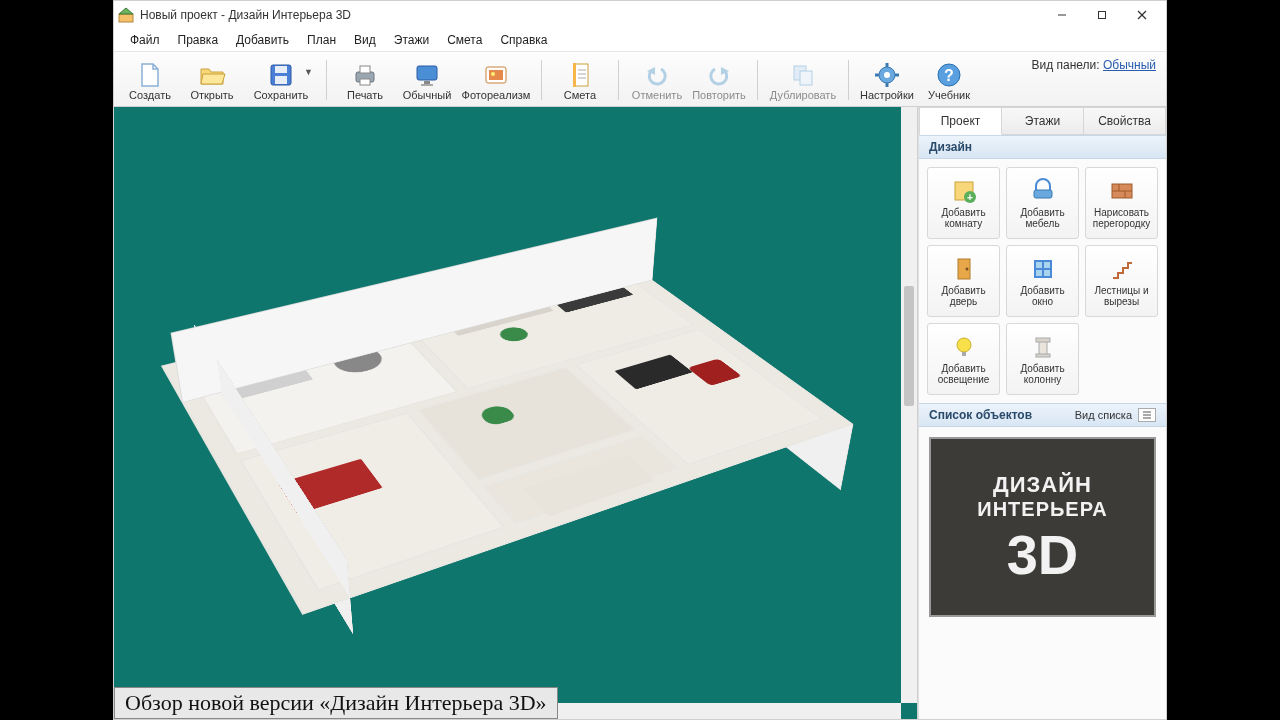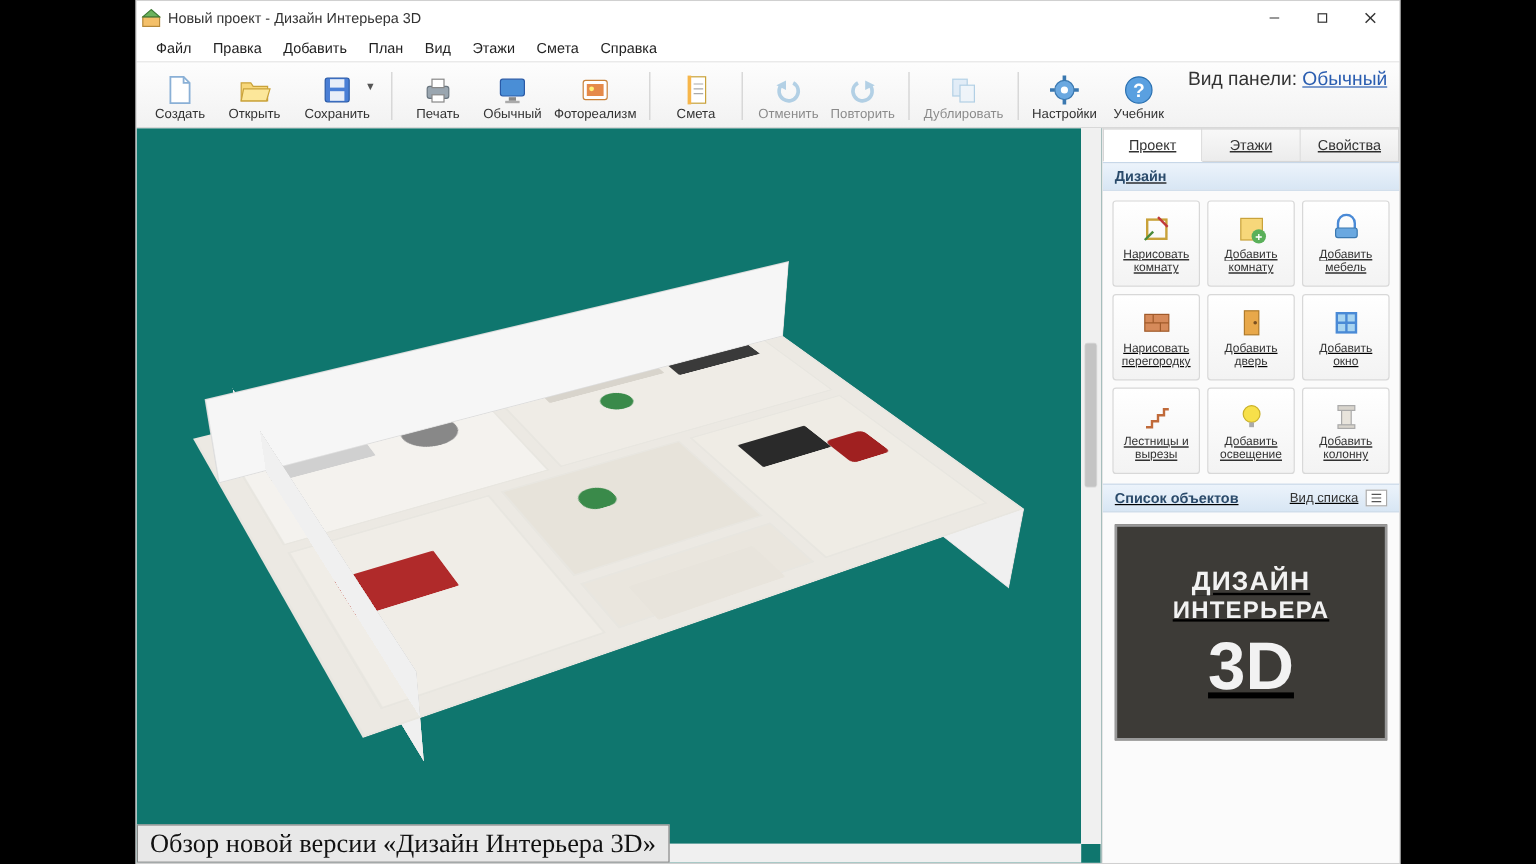--- a/index.html
+++ b/index.html
@@ -103,21 +103,21 @@
   font-size: 11px;
   color: #333;
   margin-top: 0;
   text-align: center;
   white-space: nowrap;
 }
 .toolbar .right-link {
   position: absolute;
   right: 10px;
   top: 6px;
-  font-size: 16px;
+  font-size: 12px;
   color: #333;
 }
 .toolbar .right-link a {
   color: #2a5db0;
   text-decoration: underline;
   cursor: pointer;
 }
 
 .content {
   flex: 1;
@@ -170,21 +170,20 @@
   background: #c4c4c4;
   border-radius: 2px;
 }
 
 .side-panel {
   width: 248px;
   background: #fbfbfb;
   display: flex;
   flex-direction: column;
   border-left: 1px solid #e0e0e0;
-  text-decoration: underline;
 }
 .side-tabs {
   display: flex;
   height: 28px;
 }
 .side-tab {
   flex: 1;
   display: flex;
   align-items: center;
   justify-content: center;
@@ -530,30 +529,20 @@
       </div>
 
       <div class="panel-section-header">
         <span>Дизайн</span>
       </div>
 
       <div class="design-grid">
         <div class="design-btn">
           <span class="icon">
               <svg width="26" height="26" viewBox="0 0 26 26">
-                <rect x="5" y="5" width="16" height="16" fill="none" stroke="#c9a23a" stroke-width="2"></rect>
-                <line x1="3" y1="22" x2="10" y2="15" stroke="#4a8a3a" stroke-width="2"></line>
-                <line x1="14" y1="3" x2="22" y2="11" stroke="#c03a3a" stroke-width="2"></line>
-              </svg>
-            </span>
-          <span class="label">Нарисовать комнату</span>
-        </div>
-        <div class="design-btn">
-          <span class="icon">
-              <svg width="26" height="26" viewBox="0 0 26 26">
                 <rect x="4" y="4" width="18" height="18" fill="#f7d77a" stroke="#c9a23a"></rect>
                 <circle cx="19" cy="19" r="6" fill="#5ab05a"></circle>
                 <text x="19" y="23" text-anchor="middle" font-size="10" fill="#fff" font-weight="bold">+</text>
               </svg>
             </span>
           <span class="label">Добавить комнату</span>
         </div>
         <div class="design-btn">
           <span class="icon">
               <svg width="26" height="26" viewBox="0 0 26 26">

